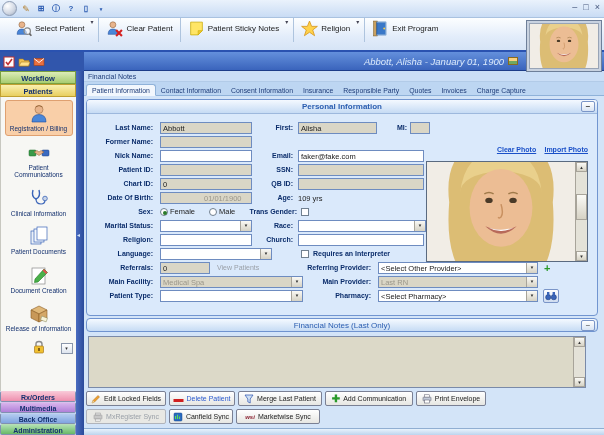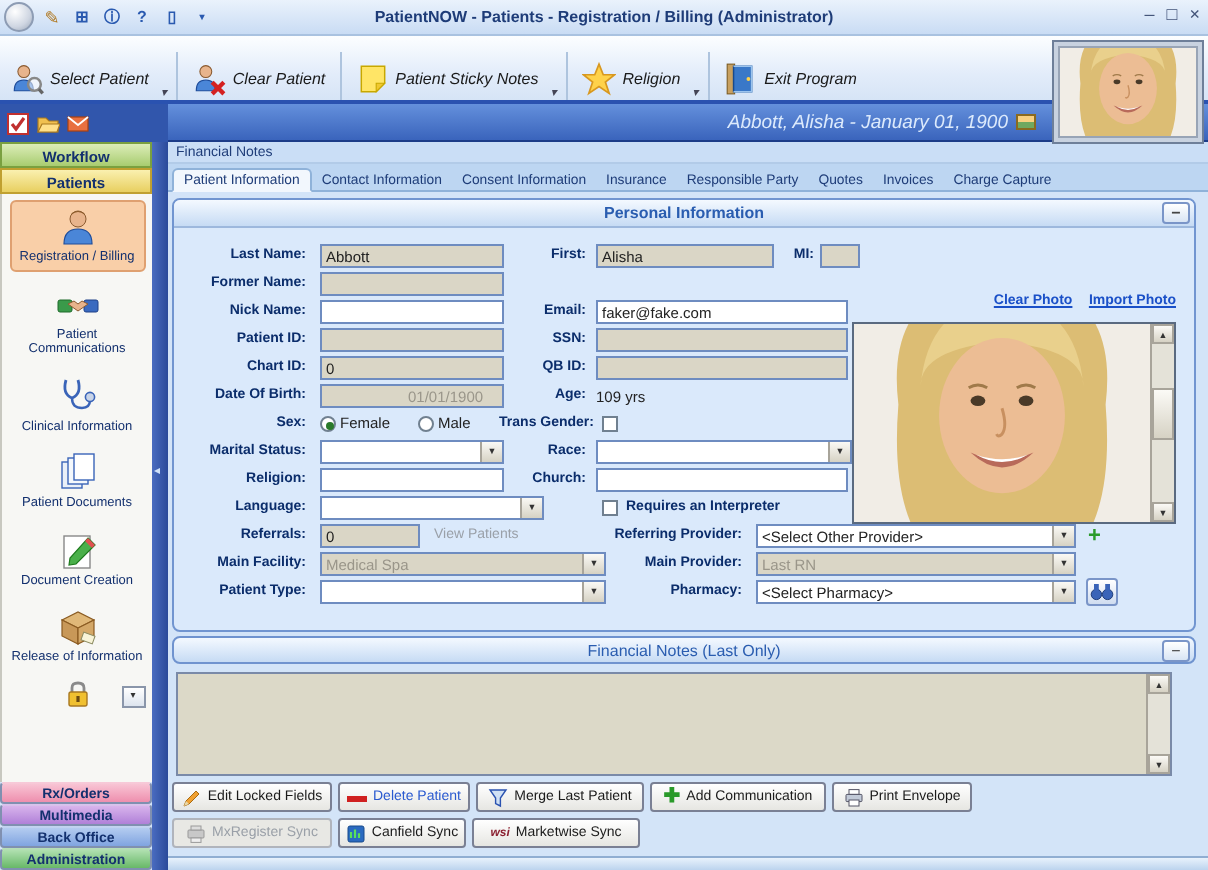--- a/index.html
+++ b/index.html
@@ -18,21 +18,21 @@
   .qat .qicon { width:12px; height:12px; display:inline-flex; align-items:center; justify-content:center;
     font-size:9px; color:#b07820; }
   .qat .qicon.blue { color:#2a5ab0; font-size:8px; font-weight:bold; }
   .title-text { position:absolute; left:0; right:0; text-align:center; color:#1e3c78; font-size:8px; font-weight:bold; }
   .wincontrols { position:absolute; right:4px; top:2px; display:flex; gap:6px; color:#44557a; font-size:9px; }
   .wincontrols span { cursor:default; }
 
   
   .toolbar { position:absolute; left:0; top:18px; width:604px; height:34px;
     background:linear-gradient(#fcfeff,#e2ecfa 60%, #d6e4f6); border-bottom:2px solid #2a52b0;
-    display:flex; align-items:flex-end; padding-left:1px;font-style:italic; }
+    display:flex; align-items:flex-start; padding-left:11px; }
   .tbtn { display:flex; align-items:center; gap:3px; padding:2px 4px; border-radius:3px; }
   .tbtn svg { width:17px; height:17px; }
   .tbtn .tlabel { font-size:8px; color:#1a1a1a; }
   .tdrop { font-size:6px; color:#445; margin:0 2px; }
   .tsep { width:1px; height:24px; background:#aec4de; margin:0 3px; }
 
   
   .photo-thumb { position:absolute; right:2px; top:20px; width:76px; height:52px;
     border:1px solid #6e7f99; background:#c8d2e0; padding:2px; z-index:9; }
   .photo-thumb .pwrap { width:100%; height:100%; border:1px solid #98a4b6; overflow:hidden; background:#f2efe9; }
@@ -167,21 +167,20 @@
   <div class="titlebar">
     <div class="orb"></div>
     <div class="qat">
       <span class="qicon">✎</span>
       <span class="qicon blue">⊞</span>
       <span class="qicon blue">ⓘ</span>
       <span class="qicon blue">?</span>
       <span class="qicon blue">▯</span>
       <span class="qicon blue" style="font-size:5px">▾</span>
     </div>
-    <div class="title-text">PatientNOW - Patients - Registration / Billing (Administrator)</div>
     <div class="wincontrols">
       <span>–</span>
       <span>□</span>
       <span>×</span>
     </div>
   </div>
 
   <div class="toolbar">
     <div class="tbtn">
       <svg viewBox="0 0 16 16">
@@ -372,21 +371,21 @@
       <div class="groupbox">
         <div class="cap ghead">
           <span>Personal Information</span>
           <span class="collapse">−</span>
         </div>
 
         <div class="frow" style="top:22px">
           <span class="lbl l1">Last Name:</span>
           <input class="fld dis" style="left: 69px; width: 92px;" readonly="" value="Abbott">
           <span class="lbl l2">First:</span>
-          <input class="fld dis" style="left: 207px; width: 89px;" readonly="" value="Alisha">
+          <input class="fld dis" style="left: 207px; width: 79px;" readonly="" value="Alisha">
           <span class="lbl" style="left:298px;width:18px">MI:</span>
           <input class="fld dis" style="left: 319px; width: 20px;" readonly="" value="">
         </div>
 
         <div class="frow" style="top:36px">
           <span class="lbl l1">Former Name:</span>
           <input class="fld dis" style="left: 69px; width: 92px;" readonly="" value="">
         </div>
 
         <div class="frow" style="top:50px">

